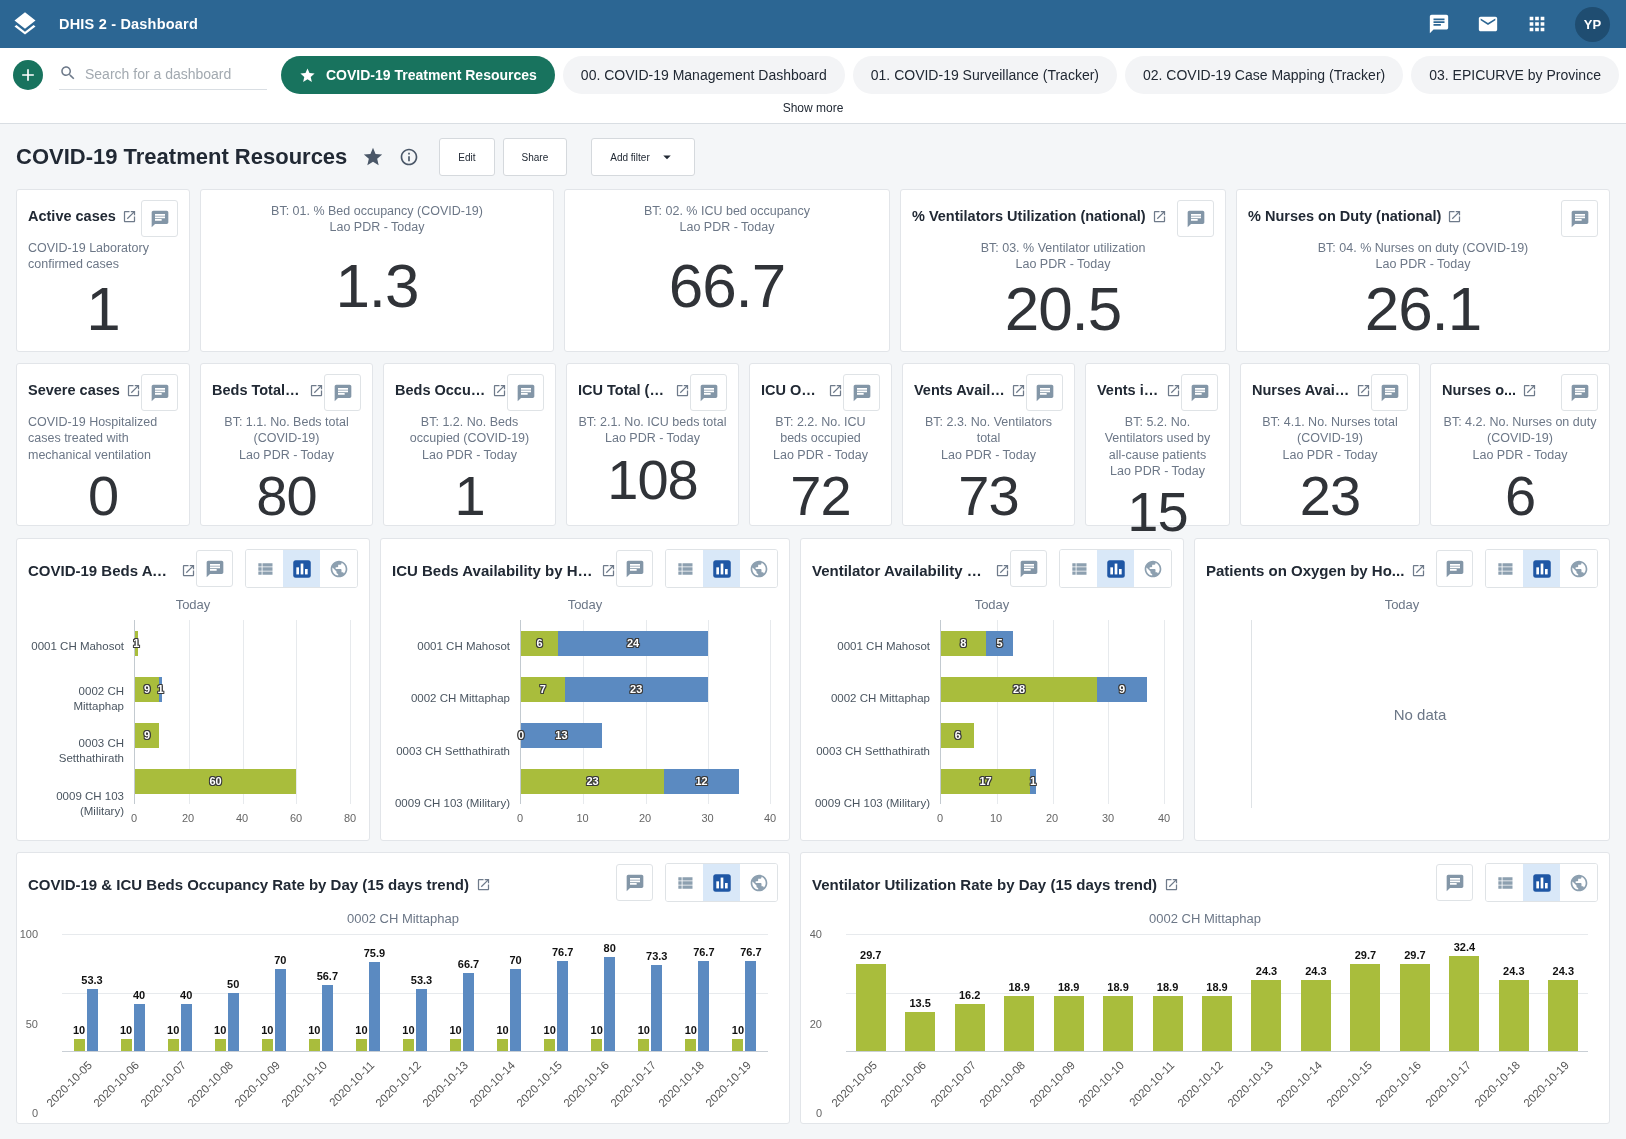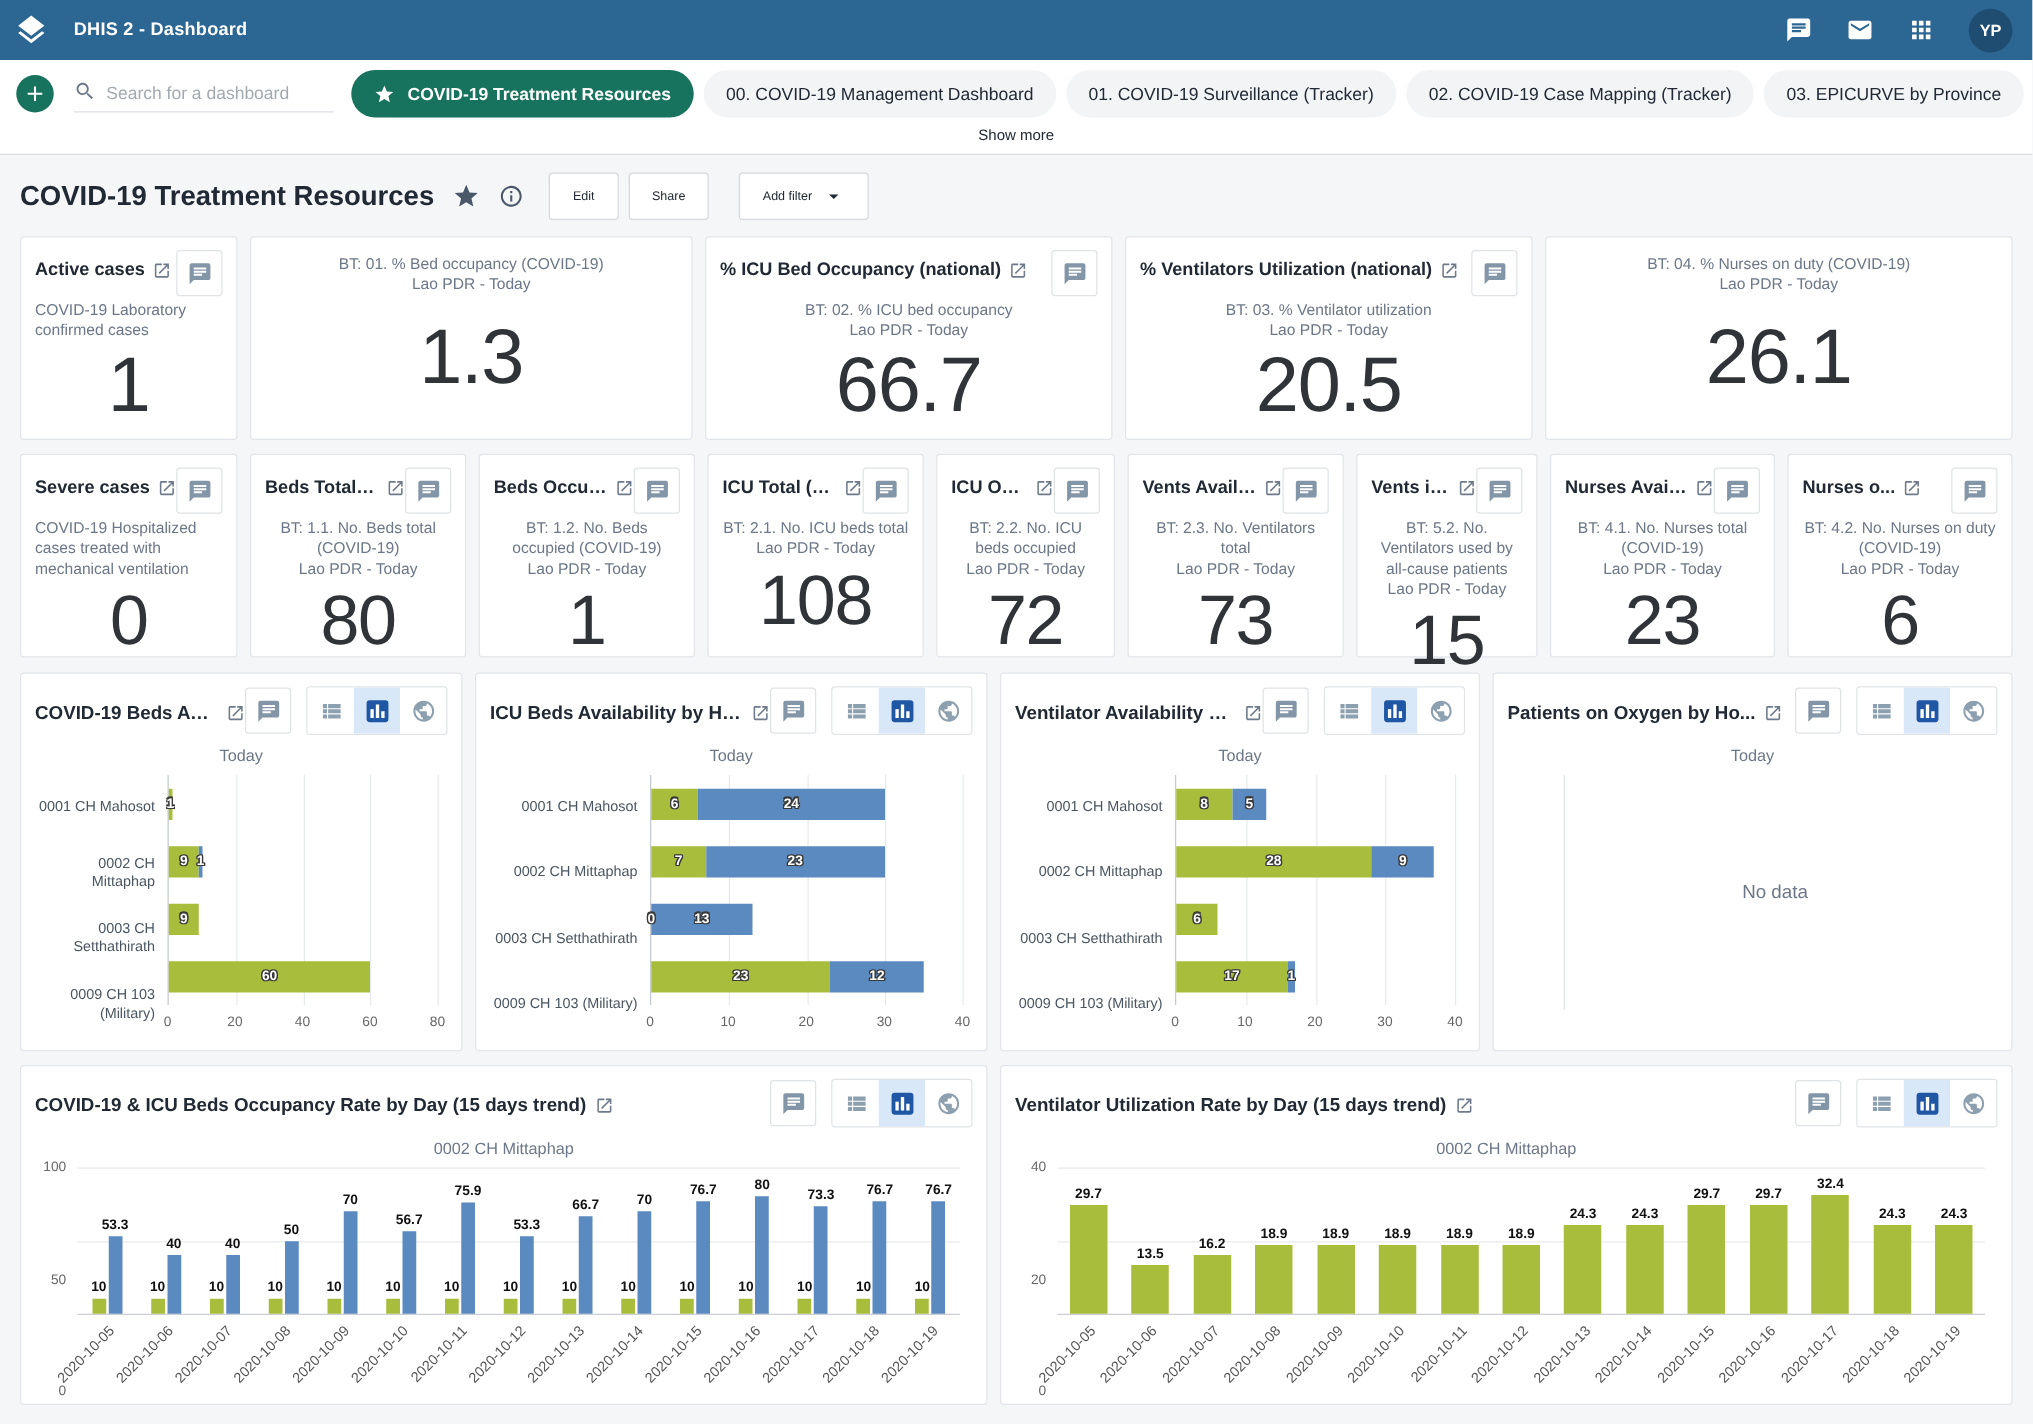--- a/index.html
+++ b/index.html
@@ -91,21 +91,21 @@
   .hbar-xaxis { position:relative; height:26px; flex:none; }
   .hx { position:absolute; top:8px; transform:translateX(-50%); font-size:11px; color:#666; }
 
   
   .nodata-plot { flex:1; position:relative; margin:4px 10px 22px 45px; border-left:1px solid #dfe3e6; }
   .nodata-msg { position:absolute; top:50%; left:50%; transform:translate(-50%,-50%); font-size:15px; color:#6c7787; }
 
   
   .trend-wrap { flex:1; display:flex; min-height:0; padding-top:4px; }
   .trend-yaxis { flex:none; width:34px; position:relative; }
-  .ty { position:absolute; right:9px; transform:translateY(-50%); font-size:11px; color:#666; }
+  .ty { position:absolute; right:24px; transform:translateY(-50%); font-size:11px; color:#666; }
   .trend-main { flex:1; display:flex; flex-direction:column; min-width:0; padding-right:10px; }
   .trend-plot { flex:1; position:relative; }
   .tgrid { position:absolute; left:0; right:0; height:1px; background:#e7eaed; }
   .tgrid.zero { background:#c9cfd5; }
   .trend-slots { position:absolute; inset:0; display:flex; }
   .slot { flex:1; position:relative; }
   .bars { position:absolute; top:0; bottom:0; left:50%; transform:translateX(-50%); display:flex; align-items:flex-end; gap:2px; }
   .tbar { position:relative; flex:none; }
   .tbar-label { position:absolute; bottom:calc(100% + 3px); left:50%; transform:translateX(-50%); font-size:11px; font-weight:700; color:#111; white-space:nowrap; }
   .trend-xaxis { flex:none; height:62px; display:flex; }
@@ -234,35 +234,20 @@
     <div class="card-value">1</div>
   </div>
       <div class="card">
     <div class="card-desc center">
           <div>BT: 01. % Bed occupancy (COVID-19)</div>
           <div>Lao PDR - Today</div>
         </div>
     <div class="card-value">1.3</div>
   </div>
       <div class="card">
-    <div class="card-head">
-      <div class="card-title">
-        <span class="t">% ICU Bed Occupancy (national)</span>
-        <span class="ic-ext">
-              <svg viewBox="0 0 24 24">
-                <path d="M19 19H5V5h7V3H5c-1.1 0-2 .9-2 2v14c0 1.1.9 2 2 2h14c1.1 0 2-.9 2-2v-7h-2v7zM14 3v2h3.59l-9.83 9.83 1.41 1.41L19 6.41V10h2V3h-7z"></path>
-              </svg>
-            </span>
-      </div>
-      <button class="chat-btn">
-            <svg viewBox="0 0 24 24">
-              <path d="M20 2H4c-1.1 0-2 .9-2 2v18l4-4h14c1.1 0 2-.9 2-2V4c0-1.1-.9-2-2-2zM6 9h12v2H6V9zm8 5H6v-2h8v2zm4-6H6V6h12v2z"></path>
-            </svg>
-          </button>
-    </div>
     <div class="card-desc center">
           <div>BT: 02. % ICU bed occupancy</div>
           <div>Lao PDR - Today</div>
         </div>
     <div class="card-value">66.7</div>
   </div>
       <div class="card">
     <div class="card-head">
       <div class="card-title">
         <span class="t">% Ventilators Utilization (national)</span>
@@ -278,20 +263,35 @@
             </svg>
           </button>
     </div>
     <div class="card-desc center">
           <div>BT: 03. % Ventilator utilization</div>
           <div>Lao PDR - Today</div>
         </div>
     <div class="card-value">20.5</div>
   </div>
       <div class="card">
+    <div class="card-head">
+      <div class="card-title">
+        <span class="t">% Nurses on Duty (national)</span>
+        <span class="ic-ext">
+              <svg viewBox="0 0 24 24">
+                <path d="M19 19H5V5h7V3H5c-1.1 0-2 .9-2 2v14c0 1.1.9 2 2 2h14c1.1 0 2-.9 2-2v-7h-2v7zM14 3v2h3.59l-9.83 9.83 1.41 1.41L19 6.41V10h2V3h-7z"></path>
+              </svg>
+            </span>
+      </div>
+      <button class="chat-btn">
+            <svg viewBox="0 0 24 24">
+              <path d="M20 2H4c-1.1 0-2 .9-2 2v18l4-4h14c1.1 0 2-.9 2-2V4c0-1.1-.9-2-2-2zM6 9h12v2H6V9zm8 5H6v-2h8v2zm4-6H6V6h12v2z"></path>
+            </svg>
+          </button>
+    </div>
     <div class="card-desc center">
           <div>BT: 04. % Nurses on duty (COVID-19)</div>
           <div>Lao PDR - Today</div>
         </div>
     <div class="card-value">26.1</div>
   </div>
     </div>
   <div class="grid row2">
       <div class="card">
     <div class="card-head">

